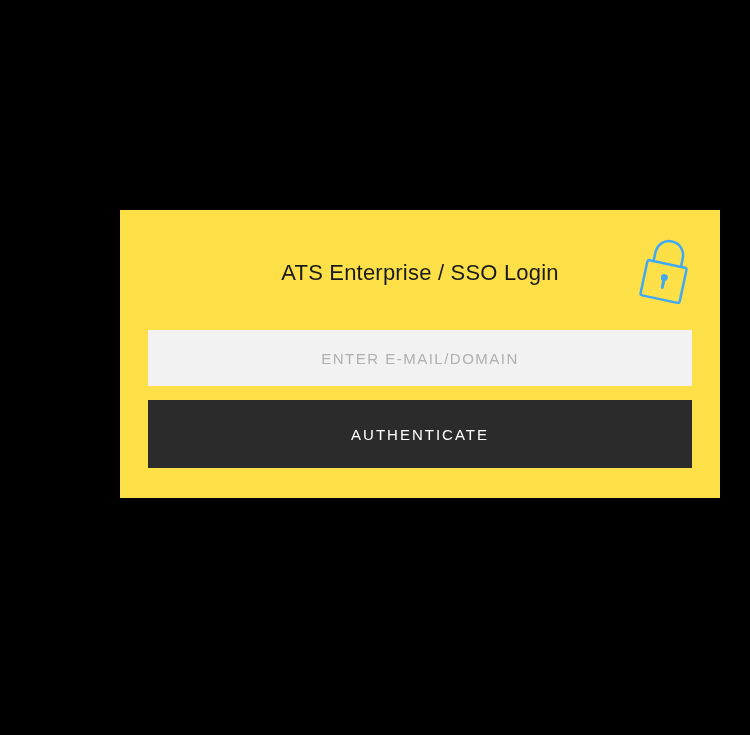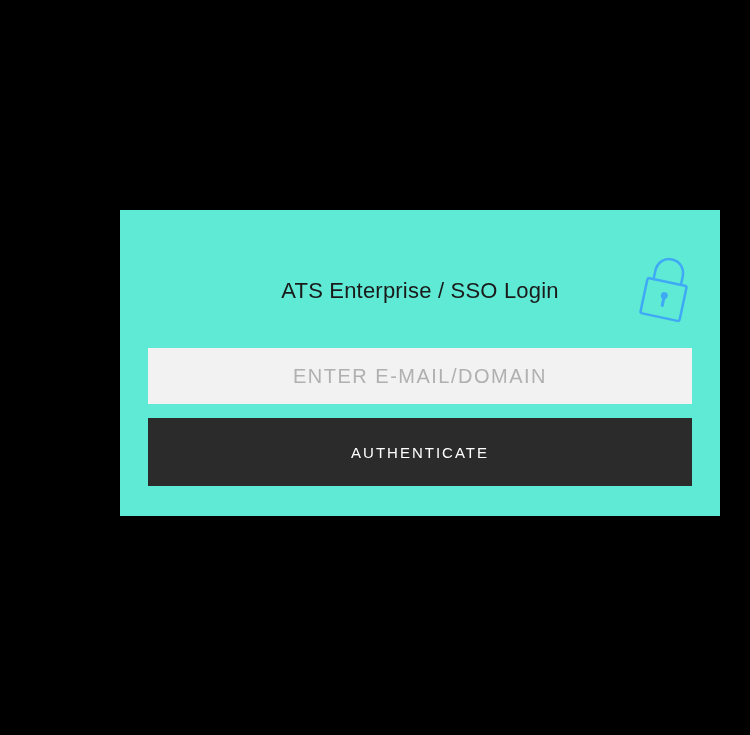--- a/index.html
+++ b/index.html
@@ -12,22 +12,22 @@
       height: 735px;
       background: #000000;
       font-family: -apple-system, BlinkMacSystemFont, "Segoe UI", Helvetica, Arial, sans-serif;
       position: relative;
     }
     .login-card {
       position: absolute;
       left: 120px;
       top: 210px;
       width: 600px;
-      background: #5eead4;
-      padding: 48px 28px 30px 28px;
+      background: #fde047;
+      padding: 30px 28px 30px 28px;
     }
     .card-header {
       position: relative;
       height: 70px;
       margin-bottom: 20px;
     }
     .login-title {
       font-size: 22px;
       font-weight: 400;
       color: #1a1a1a;
@@ -41,21 +41,21 @@
       top: -10px;
       width: 70px;
       height: 80px;
     }
     .email-input {
       width: 100%;
       height: 56px;
       background: #f2f2f2;
       border: none;
       text-align: center;
-      font-size: 20px;
+      font-size: 15px;
       letter-spacing: 1.5px;
       color: #333;
       outline: none;
       margin-bottom: 14px;
       font-family: inherit;
     }
     .email-input::placeholder {
       color: #b0b0b0;
       letter-spacing: 1.5px;
     }

